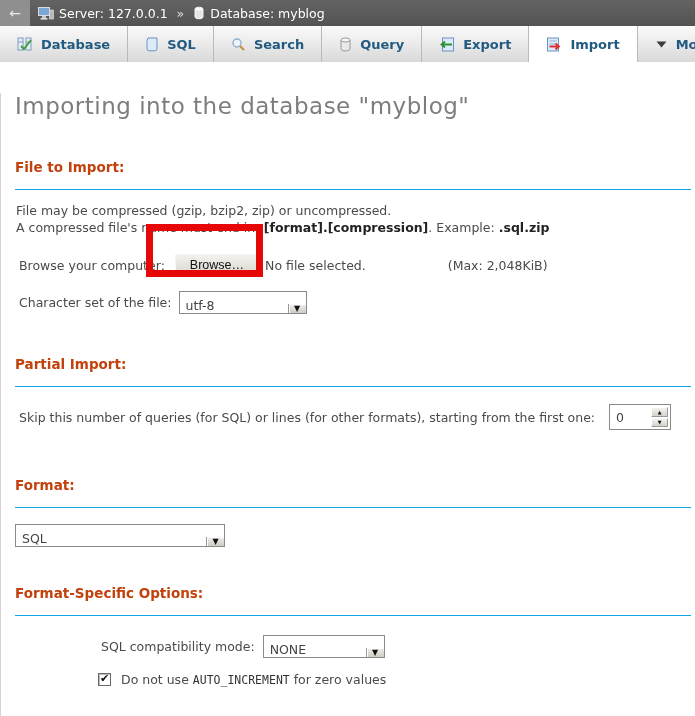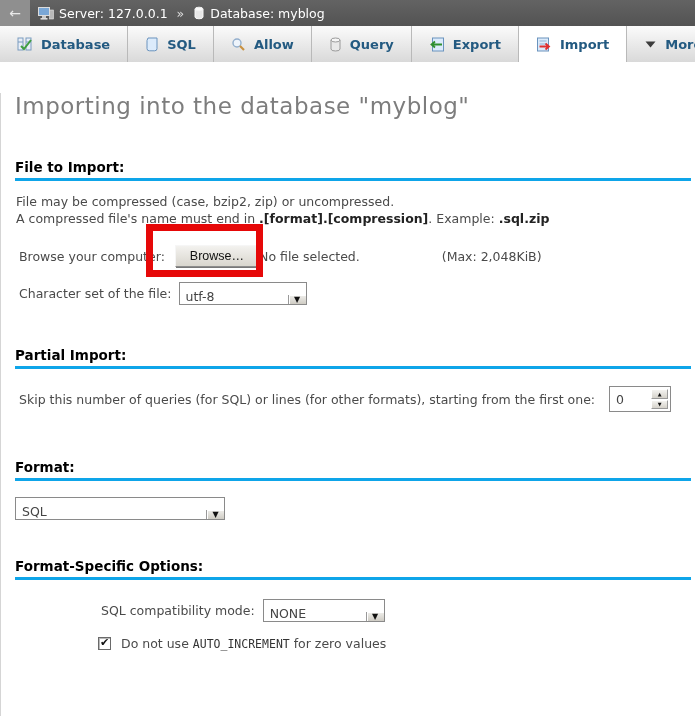--- a/index.html
+++ b/index.html
@@ -16,38 +16,38 @@
   
   .tabbar { height:37px; background:linear-gradient(#fbfbfb,#d9d9d9); display:flex; align-items:stretch; border-bottom:1px solid #fff; }
   .tab { display:flex; align-items:center; gap:8px; padding:0 17px; border-right:1px solid #b9b9b9; cursor:pointer; }
   .tab .tlabel { color:#235a81; font-weight:bold; font-size:13px; }
   .tab.active { background:#fff; border-right:1px solid #b9b9b9; }
   .ticon { display:inline-flex; align-items:center; }
 
   
   .content { border-left:1px solid #d5d5d5; min-height:653px; padding-bottom:10px; }
   h1.page-title { font-size:23px; font-weight:normal; color:#7d7d7d; margin:30px 0 0 14px; letter-spacing:0.5px; }
-  .section-heading { font-size:13.5px; font-weight:bold; color:#000000; margin:0 4px 0 14px; padding-bottom:3px; border-bottom:3px solid #0ea5e9; }
+  .section-heading { font-size:13.5px; font-weight:bold; color:#c2410c; margin:0 4px 0 14px; padding-bottom:14px; border-bottom:1px solid #0ea5e9; }
   .sh-file { margin-top:40px; }
   .sh-partial { margin-top:42px; }
   .sh-format { margin-top:46px; }
   .sh-fso { margin-top:38px; }
 
   p.note { font-size:12.5px; color:#4a4a4a; margin:12px 0 0 15px; line-height:17px; width:660px; }
   .bold { font-weight:bold; color:#222; }
 
   .row { display:flex; align-items:center; font-size:12.5px; color:#4a4a4a; }
   .row-browse { margin:16px 0 0 18px; height:26px; }
   .row-charset { margin:12px 0 15px 18px; height:24px; }
   .row-skip { margin:16px 0 0 18px; height:28px; }
   .row-compat { margin:18px 0 0 100px; height:24px; }
   .row-autoinc { margin:12px 0 0 97px; height:18px; }
 
   .btn3d { font-size:12.5px; color:#111; background:linear-gradient(#f3f2ef,#d9d6ce); border:1px solid #8c8c8c; border-top-color:#f6f6f6; border-left-color:#f6f6f6; box-shadow:1px 1px 0 #777; padding:3px 14px; margin-left:10px; cursor:pointer; }
-  .nofile { margin-left:0; }
+  .nofile { margin-left:6px; }
   .maxnote { margin-left:82px; }
 
   
   .sel { display:inline-flex; align-items:flex-end; background:#fff; border:1px solid #8a8a8a; height:23px; cursor:pointer; }
   .sel .val { font-size:12.5px; color:#444; padding:3px 6px 0 6px; }
   .sel .arrowbtn { width:18px; background:linear-gradient(#f0efec,#cfccc4); border-left:1px solid #999; display:flex; align-items:center; justify-content:center; font-size:8px; color:#111; box-shadow:inset 1px 1px 0 #fff; }
   .sel-charset { width:128px; margin-left:7px; }
   .sel-charset .val { flex:1; }
   .sel-format { width:210px; margin:16px 0 0 14px; }
   .sel-format .val { flex:1; }
@@ -120,21 +120,21 @@
     </span>
     <span class="tlabel">SQL</span>
   </div>
   <div class="tab">
     <span class="ticon">
       <svg width="15" height="15" viewBox="0 0 15 15">
           <circle cx="6" cy="6" r="4" fill="#eef4fb" stroke="#93afcd" stroke-width="1.4"></circle>
           <line x1="9" y1="9" x2="13" y2="13" stroke="#c9913f" stroke-width="2.2"></line>
         </svg>
     </span>
-    <span class="tlabel">Allow</span>
+    <span class="tlabel">Search</span>
   </div>
   <div class="tab">
     <span class="ticon">
       <svg width="13" height="15" viewBox="0 0 13 15">
           <path d="M2 3 v9 a4.5 2 0 0 0 9 0 v-9" fill="#e9e9e9" stroke="#9a9a9a"></path>
           <ellipse cx="6.5" cy="3" rx="4.5" ry="2" fill="#f6f6f6" stroke="#9a9a9a"></ellipse>
         </svg>
     </span>
     <span class="tlabel">Query</span>
   </div>
@@ -168,21 +168,21 @@
   </div>
 </div>
 
 <div class="content">
 
   <h1 class="page-title">Importing into the database "myblog"</h1>
 
   
   <div class="section-heading sh-file">File to Import:</div>
 
-  <p class="note"><span>File may be compressed (case, bzip2, zip) or uncompressed.</span><br>
+  <p class="note"><span>File may be compressed (gzip, bzip2, zip) or uncompressed.</span><br>
     <span>A compressed file's name must end in </span><span class="bold">.[format].[compression]</span><span>. Example: </span><span class="bold">.sql.zip</span>
   </p>
 
   <div class="row row-browse">
     <span>Browse your computer:</span>
     <button class="btn3d">Browse…</button>
     <span class="nofile">No file selected.</span>
     <span class="maxnote">(Max: 2,048KiB)</span>
   </div>
 

